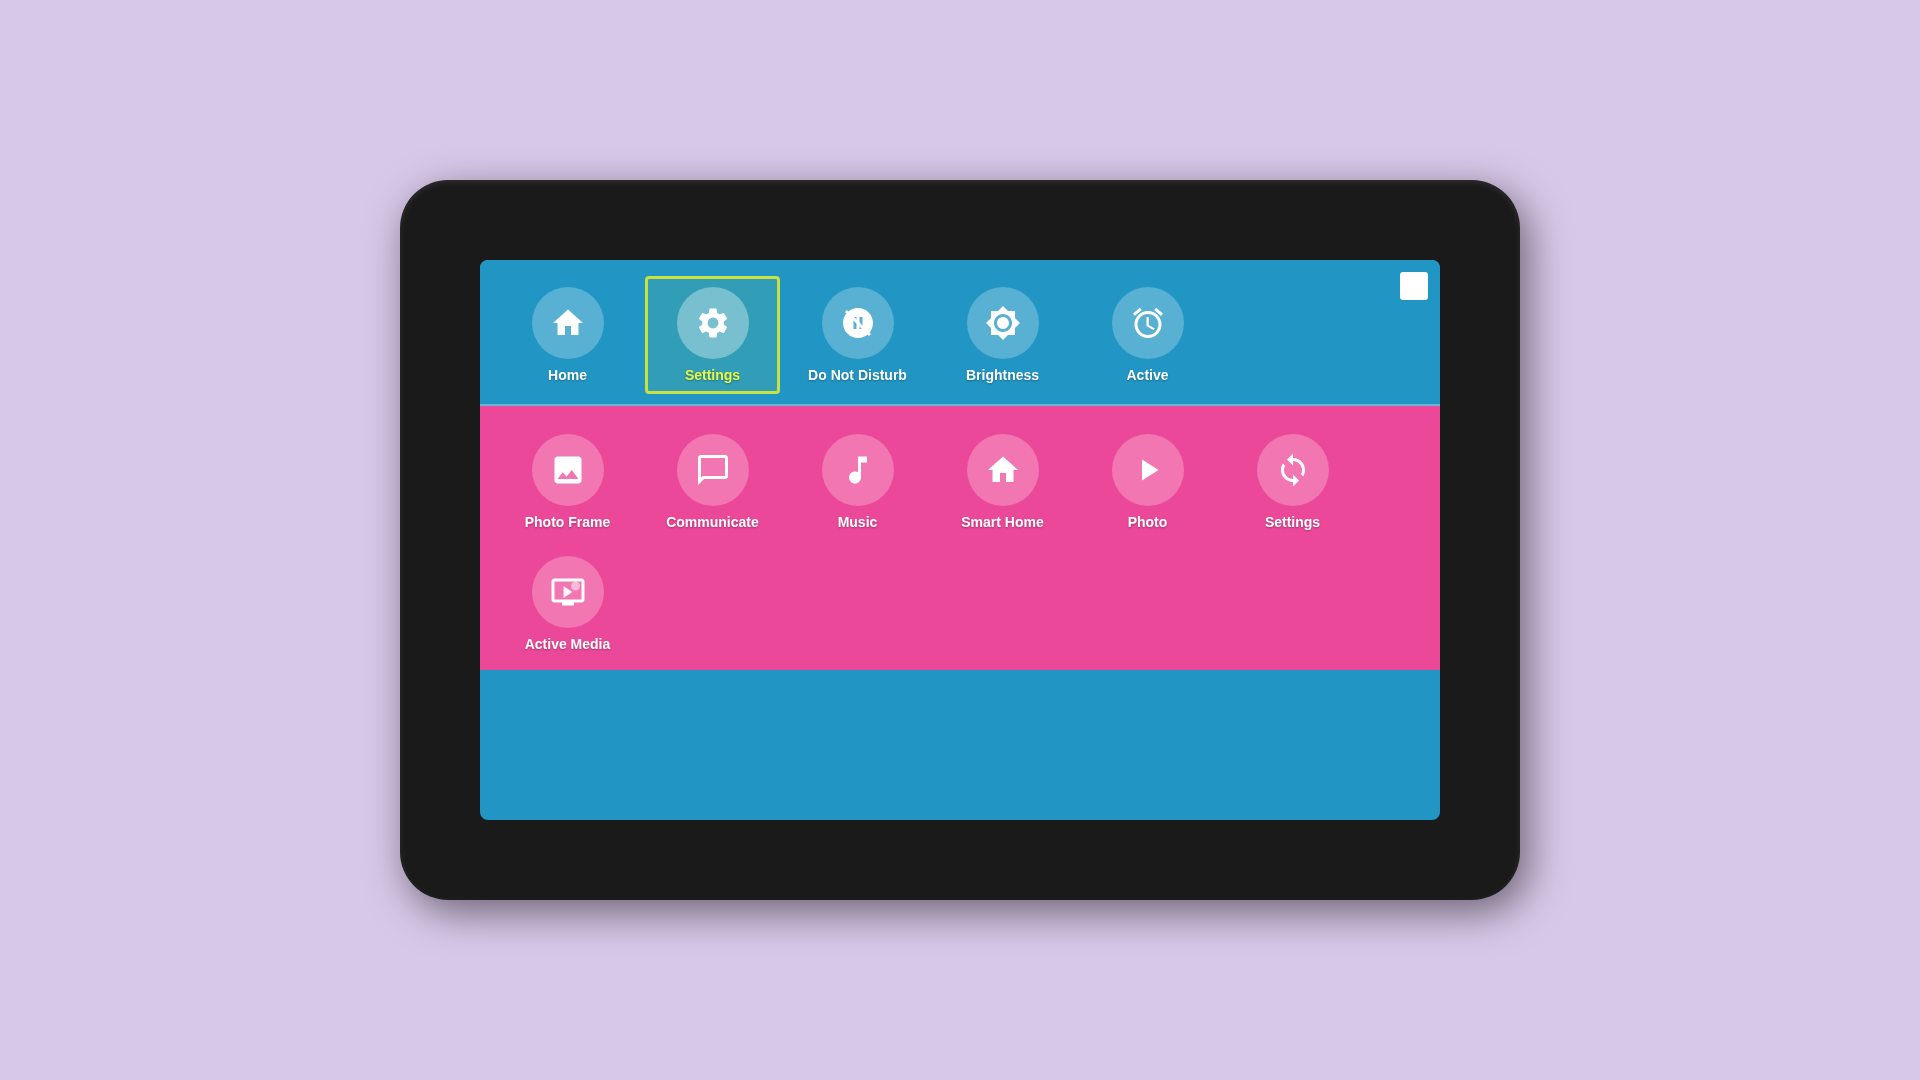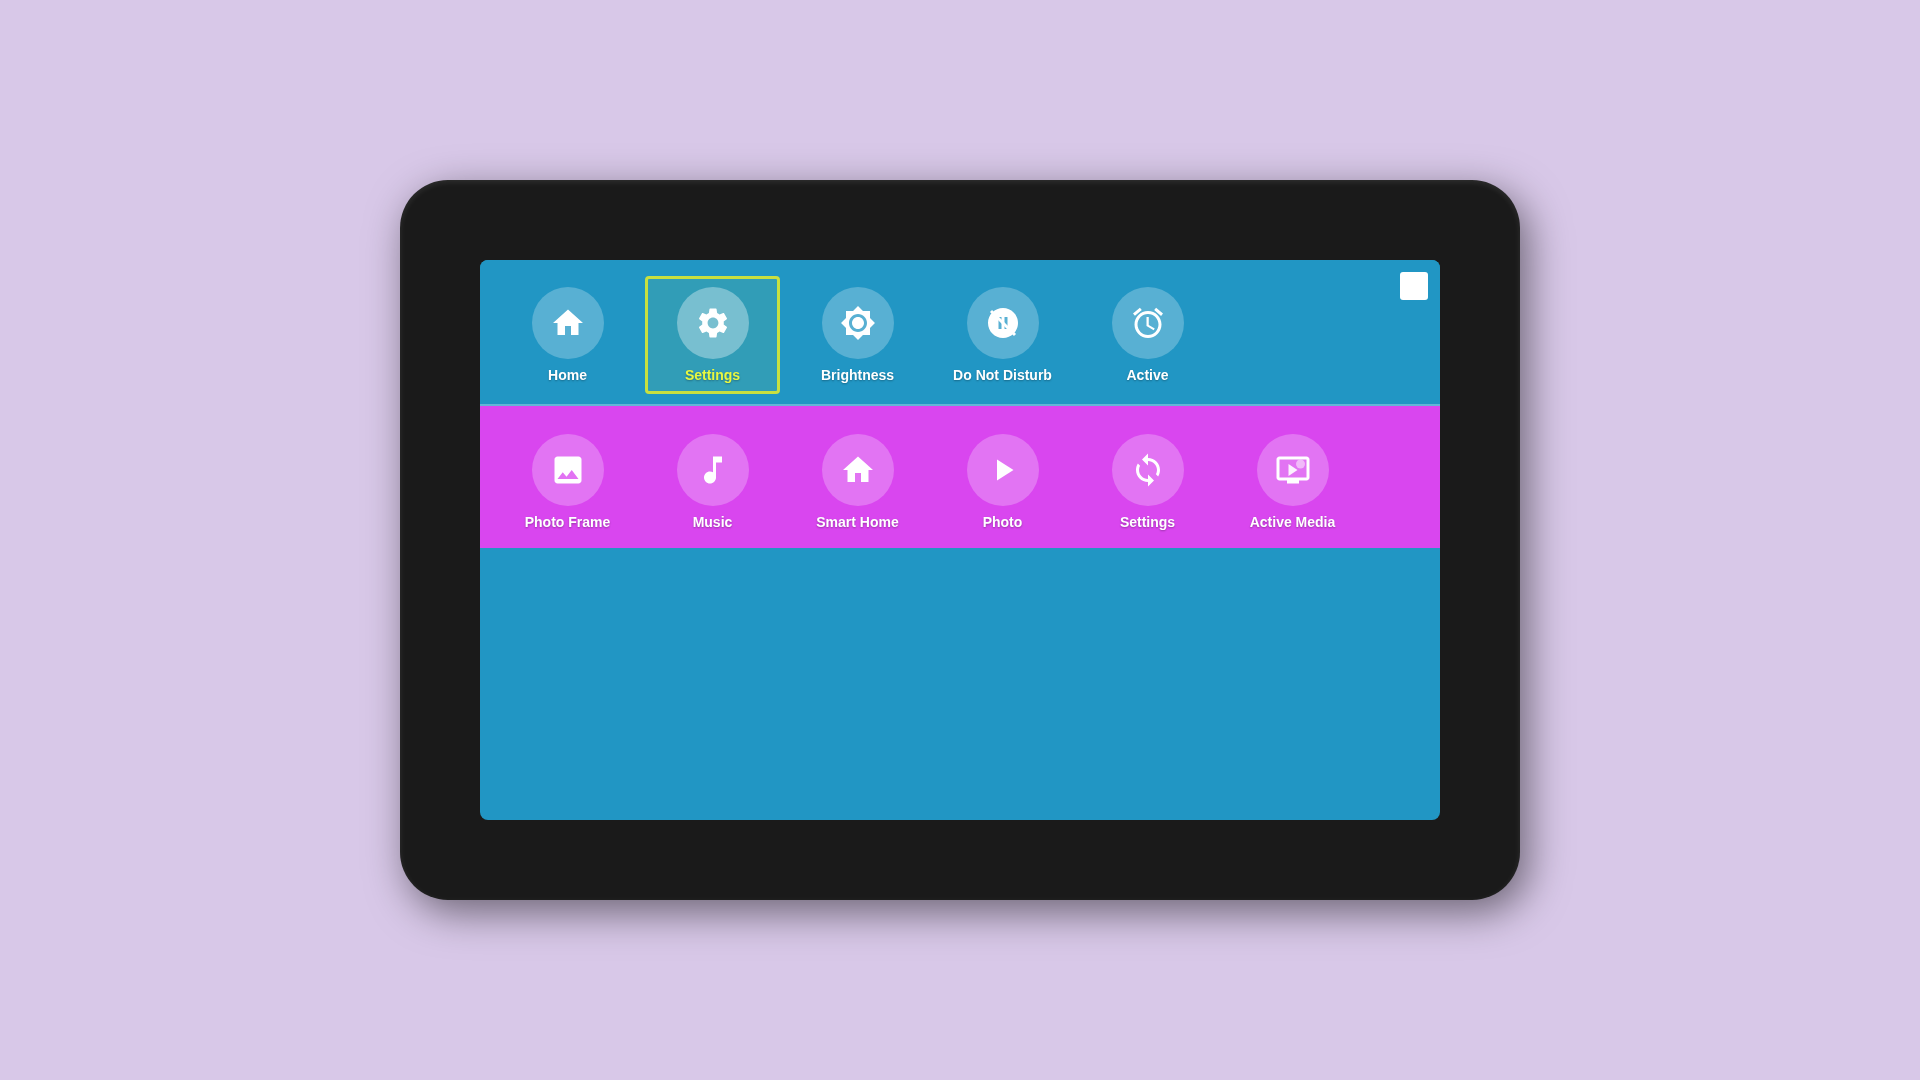--- a/index.html
+++ b/index.html
@@ -55,21 +55,21 @@
       padding: 16px 20px 10px 20px;
       gap: 10px;
     }
 
     .bottom-area {
       display: flex;
       flex-direction: row;
       flex-wrap: wrap;
       padding: 20px 20px 10px 20px;
       gap: 10px;
-      background: #d946ef;
+      background: #ec4899;
     }
 
     .menu-item {
       display: flex;
       flex-direction: column;
       align-items: center;
       cursor: pointer;
       width: 135px;
       padding: 8px 4px;
       border-radius: 6px;
@@ -137,36 +137,36 @@
           <svg viewBox="0 0 24 24">
               <path d="M19.14 12.94c.04-.3.06-.61.06-.94 0-.32-.02-.64-.07-.94l2.03-1.58c.18-.14.23-.41.12-.61l-1.92-3.32c-.12-.22-.37-.29-.59-.22l-2.39.96c-.5-.38-1.03-.7-1.62-.94l-.36-2.54c-.04-.24-.24-.41-.48-.41h-3.84c-.24 0-.43.17-.47.41l-.36 2.54c-.59.24-1.13.57-1.62.94l-2.39-.96c-.22-.08-.47 0-.59.22L2.74 8.87c-.12.21-.08.47.12.61l2.03 1.58c-.05.3-.09.63-.09.94s.02.64.07.94l-2.03 1.58c-.18.14-.23.41-.12.61l1.92 3.32c.12.22.37.29.59.22l2.39-.96c.5.38 1.03.7 1.62.94l.36 2.54c.05.24.24.41.48.41h3.84c.24 0 .44-.17.47-.41l.36-2.54c.59-.24 1.13-.56 1.62-.94l2.39.96c.22.08.47 0 .59-.22l1.92-3.32c.12-.22.07-.47-.12-.61l-2.01-1.58zM12 15.6c-1.98 0-3.6-1.62-3.6-3.6s1.62-3.6 3.6-3.6 3.6 1.62 3.6 3.6-1.62 3.6-3.6 3.6z"></path>
             </svg>
         </div>
         <span class="menu-label">Settings</span>
       </div>
 
       <div class="menu-item">
         <div class="icon-circle">
           <svg viewBox="0 0 24 24">
-              <path d="M20 8.69V4h-4.69L12 .69 8.69 4H4v4.69L.69 12 4 15.31V20h4.69L12 23.31 15.31 20H20v-4.69L23.31 12 20 8.69zM12 18c-3.31 0-6-2.69-6-6s2.69-6 6-6 6 2.69 6 6-2.69 6-6 6zm0-10c-2.21 0-4 1.79-4 4s1.79 4 4 4 4-1.79 4-4-1.79-4-4-4z"></path>
-            </svg>
-        </div>
-        <span class="menu-label">Brightness</span>
-      </div>
-
-      <div class="menu-item">
-        <div class="icon-circle">
-          <svg viewBox="0 0 24 24">
               <path d="M12 2C6.48 2 2 6.48 2 12s4.48 10 10 10 10-4.48 10-10S17.52 2 12 2zm-1 14H9V8h2v8zm4 0h-2V8h2v8z"></path>
           <line x1="4" y1="4" x2="20" y2="20" stroke="white" stroke-width="2"></line>
           </svg>
         </div>
         <span class="menu-label">Do Not Disturb</span>
       </div>
 
+      <div class="menu-item">
+        <div class="icon-circle">
+          <svg viewBox="0 0 24 24">
+              <path d="M20 8.69V4h-4.69L12 .69 8.69 4H4v4.69L.69 12 4 15.31V20h4.69L12 23.31 15.31 20H20v-4.69L23.31 12 20 8.69zM12 18c-3.31 0-6-2.69-6-6s2.69-6 6-6 6 2.69 6 6-2.69 6-6 6zm0-10c-2.21 0-4 1.79-4 4s1.79 4 4 4 4-1.79 4-4-1.79-4-4-4z"></path>
+            </svg>
+        </div>
+        <span class="menu-label">Brightness</span>
+      </div>
+
 
       <div class="menu-item">
         <div class="icon-circle">
           <svg viewBox="0 0 24 24">
               <path d="M22 5.72l-4.6-3.86-1.29 1.53 4.6 3.86L22 5.72zM7.88 3.39L6.6 1.86 2 5.71l1.29 1.53 4.59-3.85zM12.5 8H11v6l4.75 2.85.75-1.23-4-2.37V8zM12 4c-4.97 0-9 4.03-9 9s4.02 9 9 9c4.97 0 9-4.03 9-9s-4.03-9-9-9zm0 16c-3.87 0-7-3.13-7-7s3.13-7 7-7 7 3.13 7 7-3.13 7-7 7z"></path>
             </svg>
         </div>
         <span class="menu-label">Active</span>
       </div>
 
@@ -176,20 +176,28 @@
 
       <div class="menu-item">
         <div class="icon-circle">
           <svg viewBox="0 0 24 24">
               <path d="M21 19V5c0-1.1-.9-2-2-2H5c-1.1 0-2 .9-2 2v14c0 1.1.9 2 2 2h14c1.1 0 2-.9 2-2zM8.5 13.5l2.5 3.01L14.5 12l4.5 6H5l3.5-4.5z"></path>
             </svg>
         </div>
         <span class="menu-label">Photo Frame</span>
       </div>
 
+      <div class="menu-item">
+        <div class="icon-circle">
+          <svg viewBox="0 0 24 24">
+              <path d="M20 2H4c-1.1 0-2 .9-2 2v18l4-4h14c1.1 0 2-.9 2-2V4c0-1.1-.9-2-2-2zm0 14H5.17L4 17.17V4h16v12z"></path>
+            </svg>
+        </div>
+        <span class="menu-label">Communicate</span>
+      </div>
 
       <div class="menu-item">
         <div class="icon-circle">
           <svg viewBox="0 0 24 24">
               <path d="M12 3v10.55c-.59-.34-1.27-.55-2-.55-2.21 0-4 1.79-4 4s1.79 4 4 4 4-1.79 4-4V7h4V3h-6z"></path>
             </svg>
         </div>
         <span class="menu-label">Music</span>
       </div>
 

